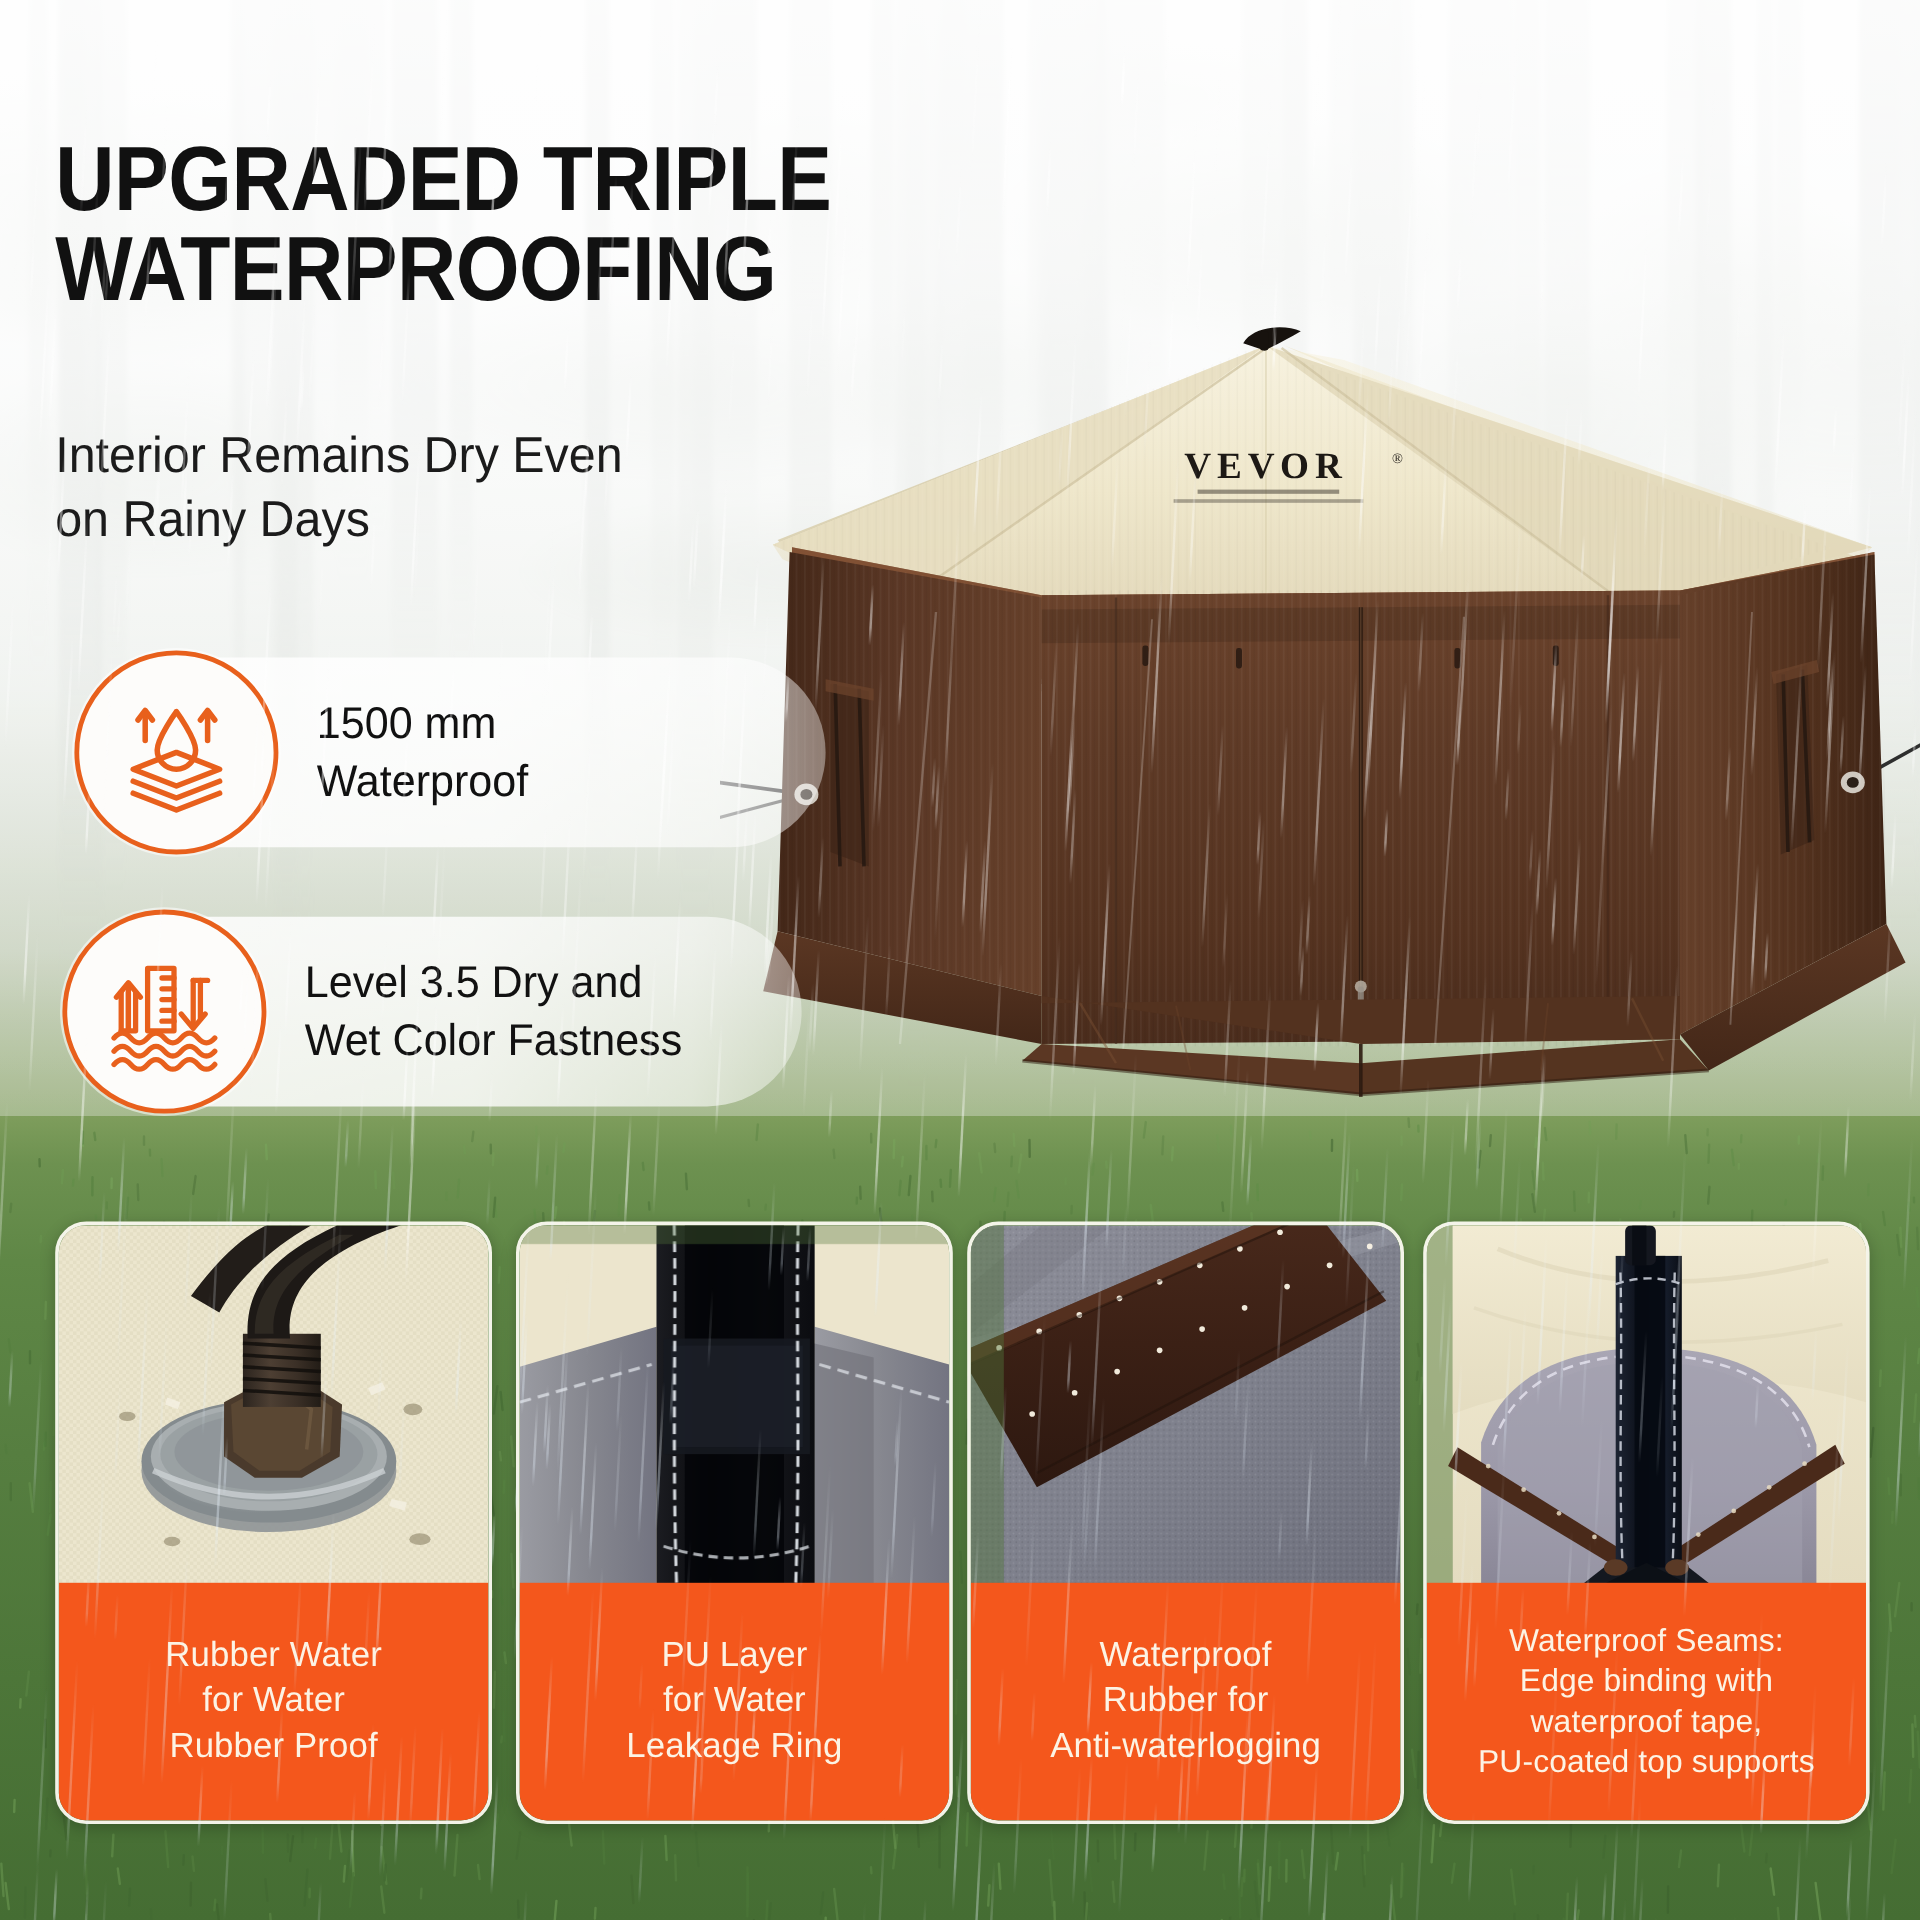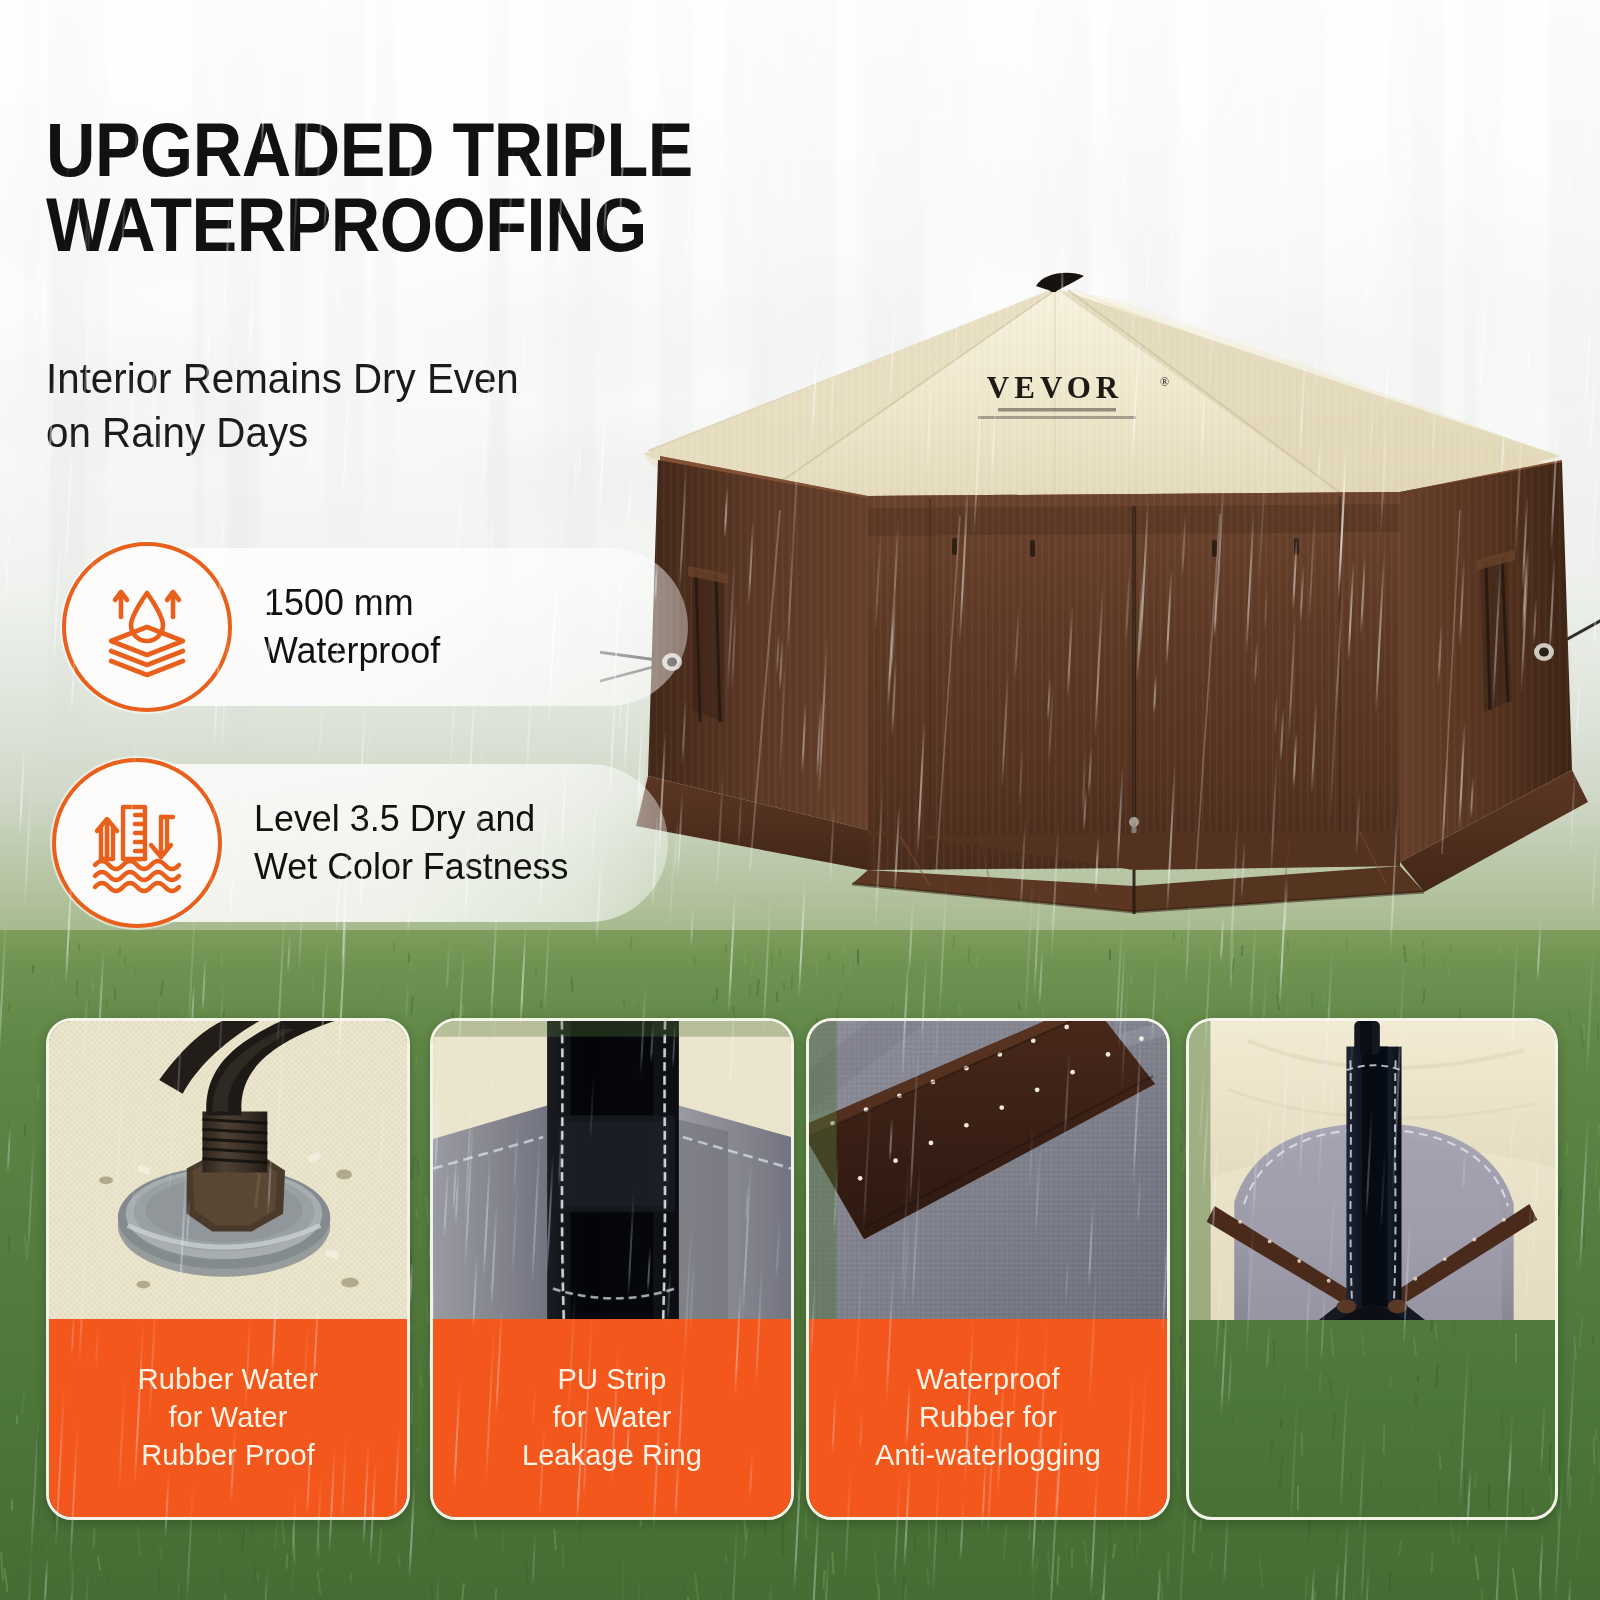--- a/index.html
+++ b/index.html
@@ -1417,21 +1417,21 @@
             <path d="M236 0 C 234 80 238 180 234 304" stroke-dasharray="9 5"></path>
             <path d="M0 150 L 112 118" stroke-dasharray="10 6" opacity=".75"></path>
             <path d="M254 118 L 364 150" stroke-dasharray="10 6" opacity=".75"></path>
             <path d="M122 272 Q 184 292 246 272" stroke-dasharray="8 5" opacity=".8"></path>
           </g>
 
           <rect x="0" y="0" width="364" height="16" fill="#52763c" opacity=".35"></rect>
         </svg>
       </div>
       <div class="card-cap">
-        <span>PU Strip</span>
+        <span>PU Layer</span>
         <span>for Water</span>
         <span>Leakage Ring</span>
       </div>
     </div>
 
     <div class="card c3">
       <div class="card-photo">
         <svg class="ph" viewBox="0 0 364 304" preserveAspectRatio="xMidYMid slice" xmlns="http://www.w3.org/2000/svg">
           <defs>
             <linearGradient id="gr3" x1="0" y1="0" x2="1" y2="1">
@@ -1550,20 +1550,26 @@
             <path d="M164 40 C 166 120 162 210 166 292" stroke-dasharray="8 5"></path>
             <path d="M210 40 C 208 120 212 210 208 292" stroke-dasharray="8 5"></path>
             <path d="M160 50 Q 188 40 216 50" stroke-dasharray="7 5"></path>
           </g>
 
           <path d="M150 290 L 222 290 L 240 304 L 132 304 Z" fill="#141820"></path>
           <path d="M186 286 L 150 304 L 222 304 Z" fill="#0c1016"></path>
           <ellipse cx="160" cy="290" rx="10" ry="7" fill="#5a3a26"></ellipse>
           <ellipse cx="212" cy="290" rx="10" ry="7" fill="#5a3a26"></ellipse>
         </svg>
+      </div>
+      <div class="card-cap">
+        <span>Waterproof Seams:</span>
+        <span>Edge binding with</span>
+        <span>waterproof tape,</span>
+        <span>PU-coated top supports</span>
       </div>
     </div>
   </div>
 
   <div class="rain" id="rain">
       <div class="drop" style="left:1593px;top:842px;height:76px;opacity:0.26;transform:rotate(3deg);"></div>
       <div class="drop" style="left:1147px;top:219px;height:96px;opacity:0.50;transform:rotate(3deg);"></div>
       <div class="drop dk" style="left:591px;top:1073px;height:68px;opacity:0.18;transform:rotate(3deg);"></div>
       <div class="drop" style="left:1471px;top:777px;height:41px;opacity:0.46;transform:rotate(3deg);"></div>
       <div class="drop dk" style="left:1539px;top:1579px;height:66px;opacity:0.41;transform:rotate(3deg);"></div>

